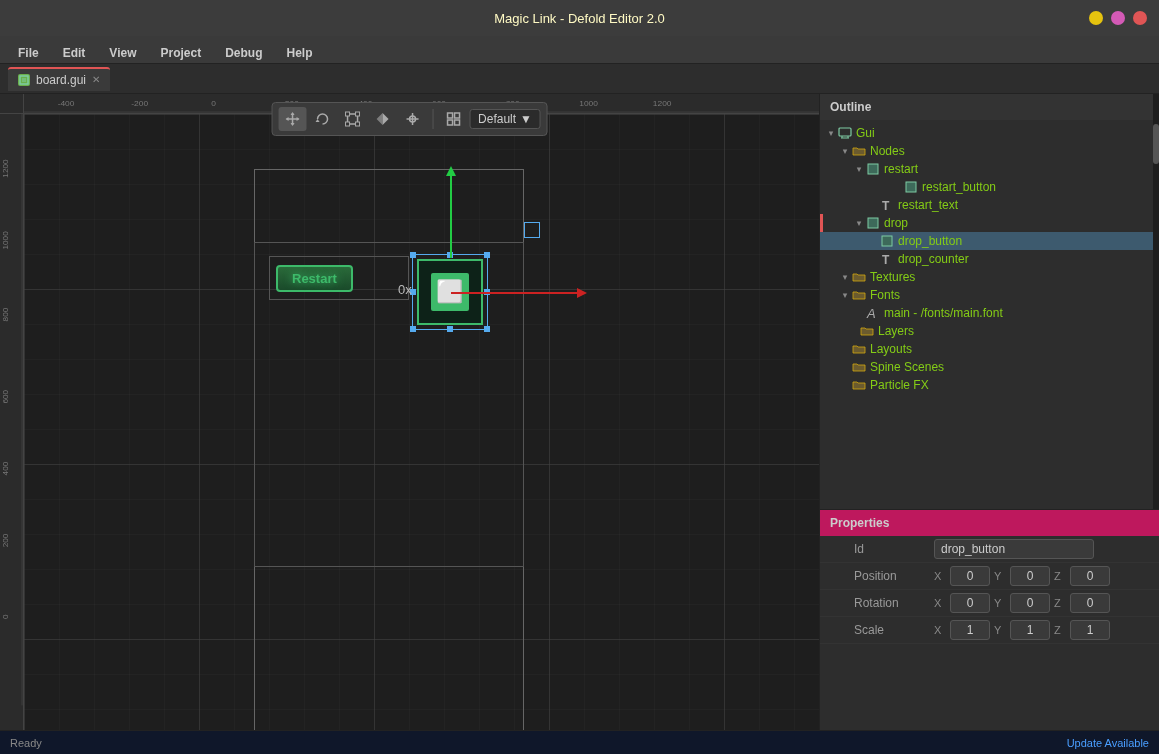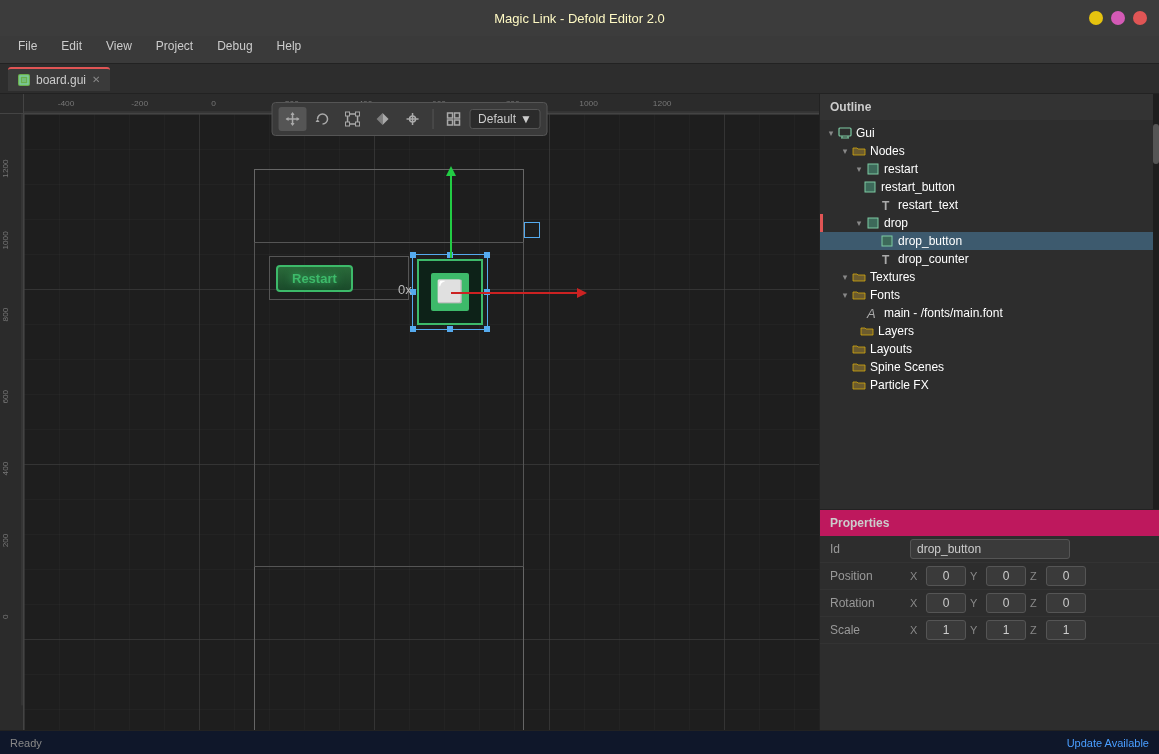--- a/index.html
+++ b/index.html
@@ -42,24 +42,25 @@
     }
     .win-btn.yellow { background: #e5c30f; }
     .win-btn.pink { background: #d45ab6; }
     .win-btn.red { background: #e05555; }
 
     
     #menubar {
       background: #3a3a3a;
       height: 28px;
       display: flex;
-      align-items: flex-start;
+      align-items: flex-end;
       padding: 0 8px;
       gap: 4px;
       border-bottom: 1px solid #222;
+      font-weight: bold;
     }
     .menu-item {
       padding: 3px 10px;
       cursor: pointer;
       border-radius: 3px;
       color: #ccc;
       font-size: 12px;
     }
 
     
@@ -241,21 +242,21 @@
     }
     .tree-item.selected { background: #3d5a6e; }
     .tree-arrow {
       display: inline-block;
       width: 10px;
       text-align: center;
       color: #888;
       font-size: 9px;
     }
     .tree-label {
-      color: #ffffff;
+      color: #84cc16;
       font-size: 12px;
     }
 
     
     #properties-section {
       height: 220px;
       overflow-y: auto;
     }
     #properties-header {
       padding: 6px 10px;
@@ -268,20 +269,21 @@
       display: flex;
       align-items: center;
       padding: 3px 10px;
       border-bottom: 1px solid #333;
     }
     .prop-label {
       width: 80px;
       color: #999;
       font-size: 12px;
       flex-shrink: 0;
+      margin-left: 24px;
     }
     .prop-value {
       flex: 1;
       display: flex;
       align-items: center;
       gap: 4px;
     }
     .prop-input {
       background: #3a3a3a;
       border: 1px solid #555;
@@ -547,21 +549,21 @@
               </svg></span>
             <span class="tree-label">Nodes</span>
           </div>
           <div class="tree-item" style="padding-left: 34px; position: relative;">
             <span class="tree-arrow" style="display: inline-block; width: 10px; margin-right: 2px; color: rgb(136, 136, 136); font-size: 9px;">▾</span>
             <span style="display: inline-block; width: 14px; height: 14px; margin-right: 4px; text-align: center; line-height: 14px; font-size: 10px; flex-shrink: 0;"><svg width="14" height="14" viewBox="0 0 14 14">
                 <rect x="2" y="2" width="10" height="10" fill="#3d6a5a" stroke="#7ecba3" stroke-width="1"></rect>
               </svg></span>
             <span class="tree-label">restart</span>
           </div>
-          <div class="tree-item" style="padding-left: 31px; position: relative;">
+          <div class="tree-item" style="padding-left: 72px; position: relative;">
             <span class="tree-arrow" style="display: inline-block; width: 10px; margin-right: 2px; color: rgb(136, 136, 136); font-size: 9px;"></span>
             <span style="display: inline-block; width: 14px; height: 14px; margin-right: 4px; text-align: center; line-height: 14px; font-size: 10px; flex-shrink: 0;"><svg width="14" height="14" viewBox="0 0 14 14">
                 <rect x="2" y="2" width="10" height="10" fill="#3d6a5a" stroke="#7ecba3" stroke-width="1"></rect>
               </svg></span>
             <span class="tree-label">restart_button</span>
           </div>
           <div class="tree-item" style="padding-left: 48px; position: relative;">
             <span class="tree-arrow" style="display: inline-block; width: 10px; margin-right: 2px; color: rgb(136, 136, 136); font-size: 9px;"></span>
             <span style="display: inline-block; width: 14px; height: 14px; margin-right: 4px; text-align: center; line-height: 14px; font-size: 10px; flex-shrink: 0;"><svg width="14" height="14" viewBox="0 0 14 14">
                 <text x="2" y="12" font-size="12" fill="#aaa" font-weight="bold">T</text>

